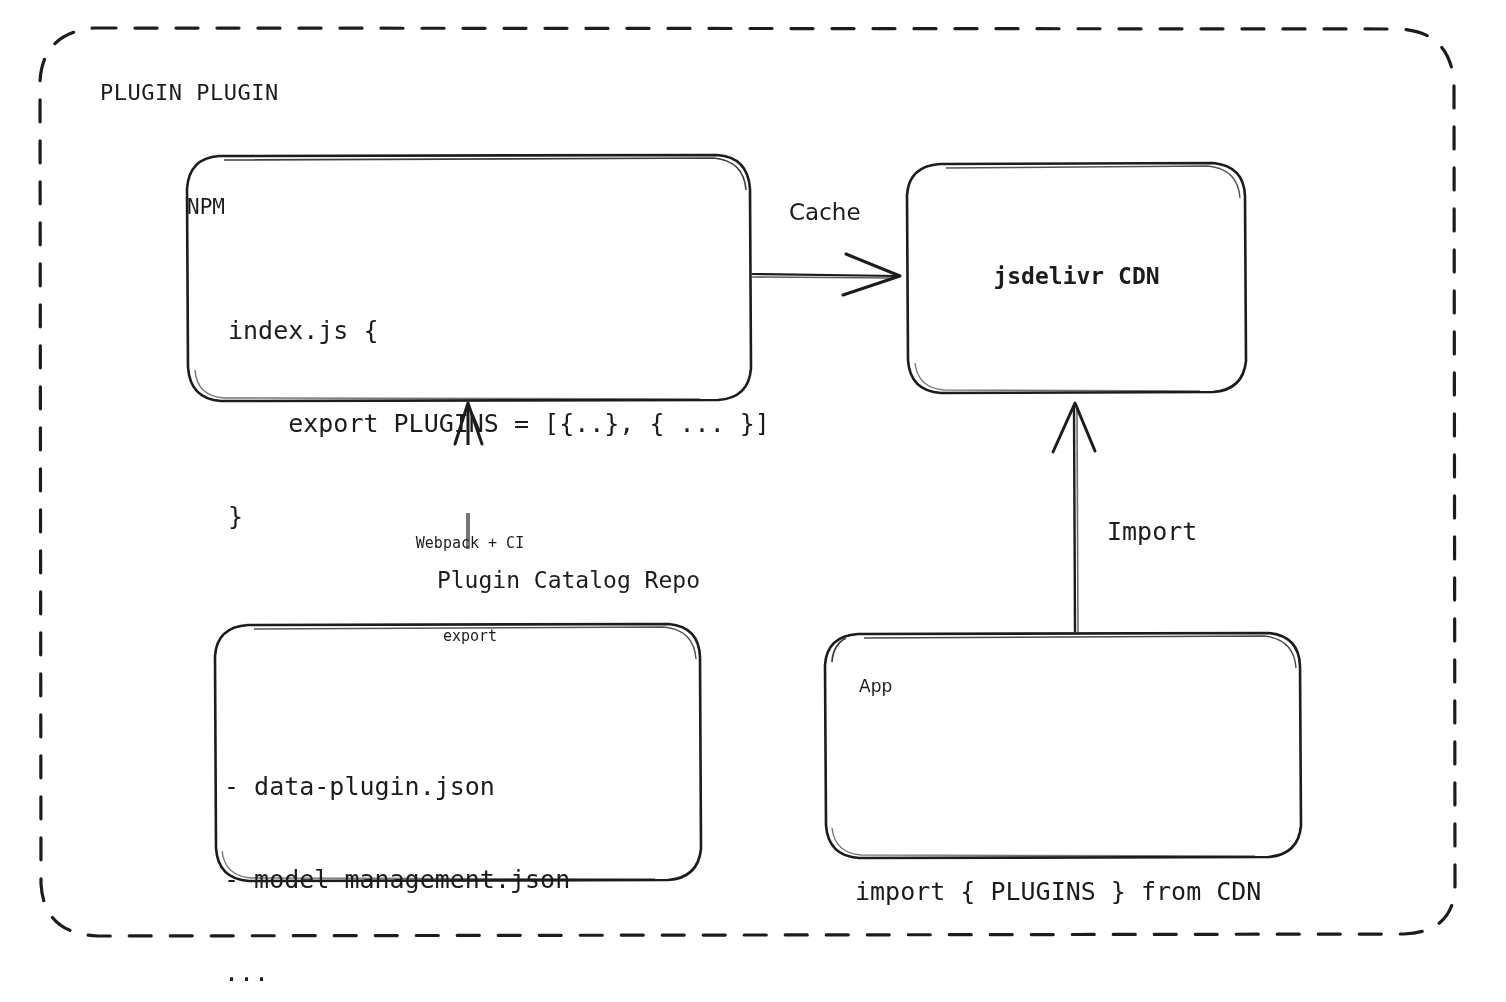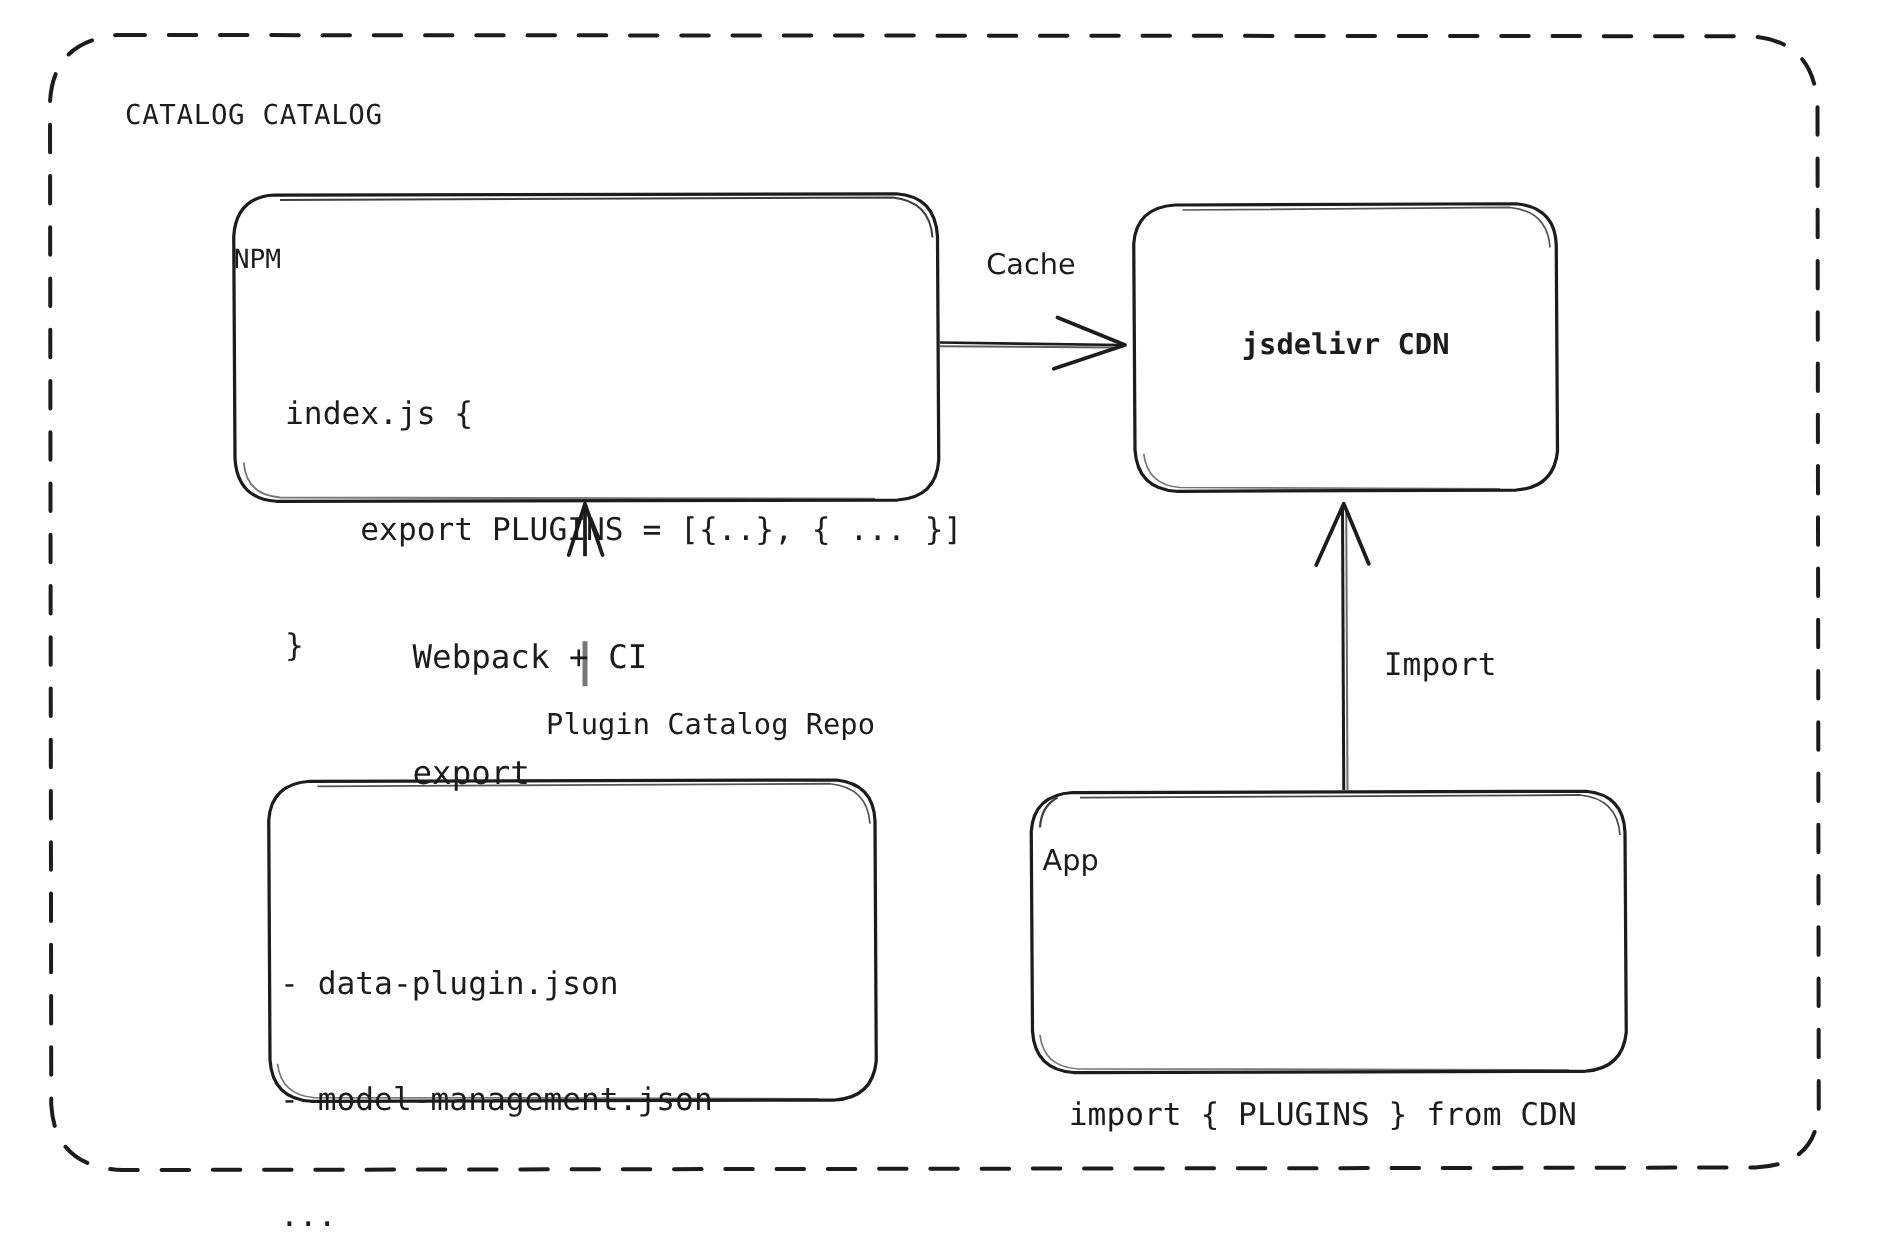--- a/index.html
+++ b/index.html
@@ -70,24 +70,24 @@
   
   #cache-label {
     left: 789px;
     top: 201px;
     font-size: 23px;
   }
 
   
   #webpack-label {
     left: 330px;
-    top: 449px;
+    top: 466px;
     width: 280px;
-    text-align: left;
-    font-size: 26px;
+    text-align: center;
+    font-size: 15px;
     line-height: 31px;
   }
 
   
   #repo-title {
     left: 216px;
     top: 569px;
     width: 484px;
     text-align: right;
     font-size: 23px;
@@ -101,23 +101,23 @@
 
   
   #import-label {
     left: 1107px;
     top: 519px;
     font-size: 25px;
   }
 
   
   #app-title {
-    left: 834px;
+    left: 859px;
     top: 678px;
-    font-size: 23px;
+    font-size: 17px;
   }
   #app-code {
     left: 855px;
     top: 737px;
     font-size: 25px;
     line-height: 62px;
   }
 </style>
 </head>
 <body>
@@ -167,21 +167,21 @@
       <path d="M 468,513 L 468,549" fill="none" stroke="#1c1c1c" stroke-width="4" opacity="0.6"></path>
     </g>
 
     <g>
       <path d="M 1075,632 L 1074,406" fill="none" stroke="#1c1c1c" stroke-width="2.4"></path>
       <path d="M 1078,632 L 1077,410" fill="none" stroke="#1c1c1c" stroke-width="1.6" opacity="0.65"></path>
       <path d="M 1053,452 L 1075,403 L 1095,451" fill="none" stroke="#1c1c1c" stroke-width="3" stroke-linecap="round" stroke-linejoin="round"></path>
     </g>
   </svg>
 
-  <div class="txt mono" id="region-title">CATALOG CATALOG</div>
+  <div class="txt mono" id="region-title">PLUGIN PLUGIN</div>
 
   <div class="txt mono" id="npm-title">NPM</div>
   <div class="txt mono" id="npm-code">
     <div>index.js {</div>
     <div>    export PLUGINS = [{..}, { ... }]</div>
     <div>}</div>
   </div>
 
   <div class="txt mono" id="cdn-title">jsdelivr CDN</div>
 

